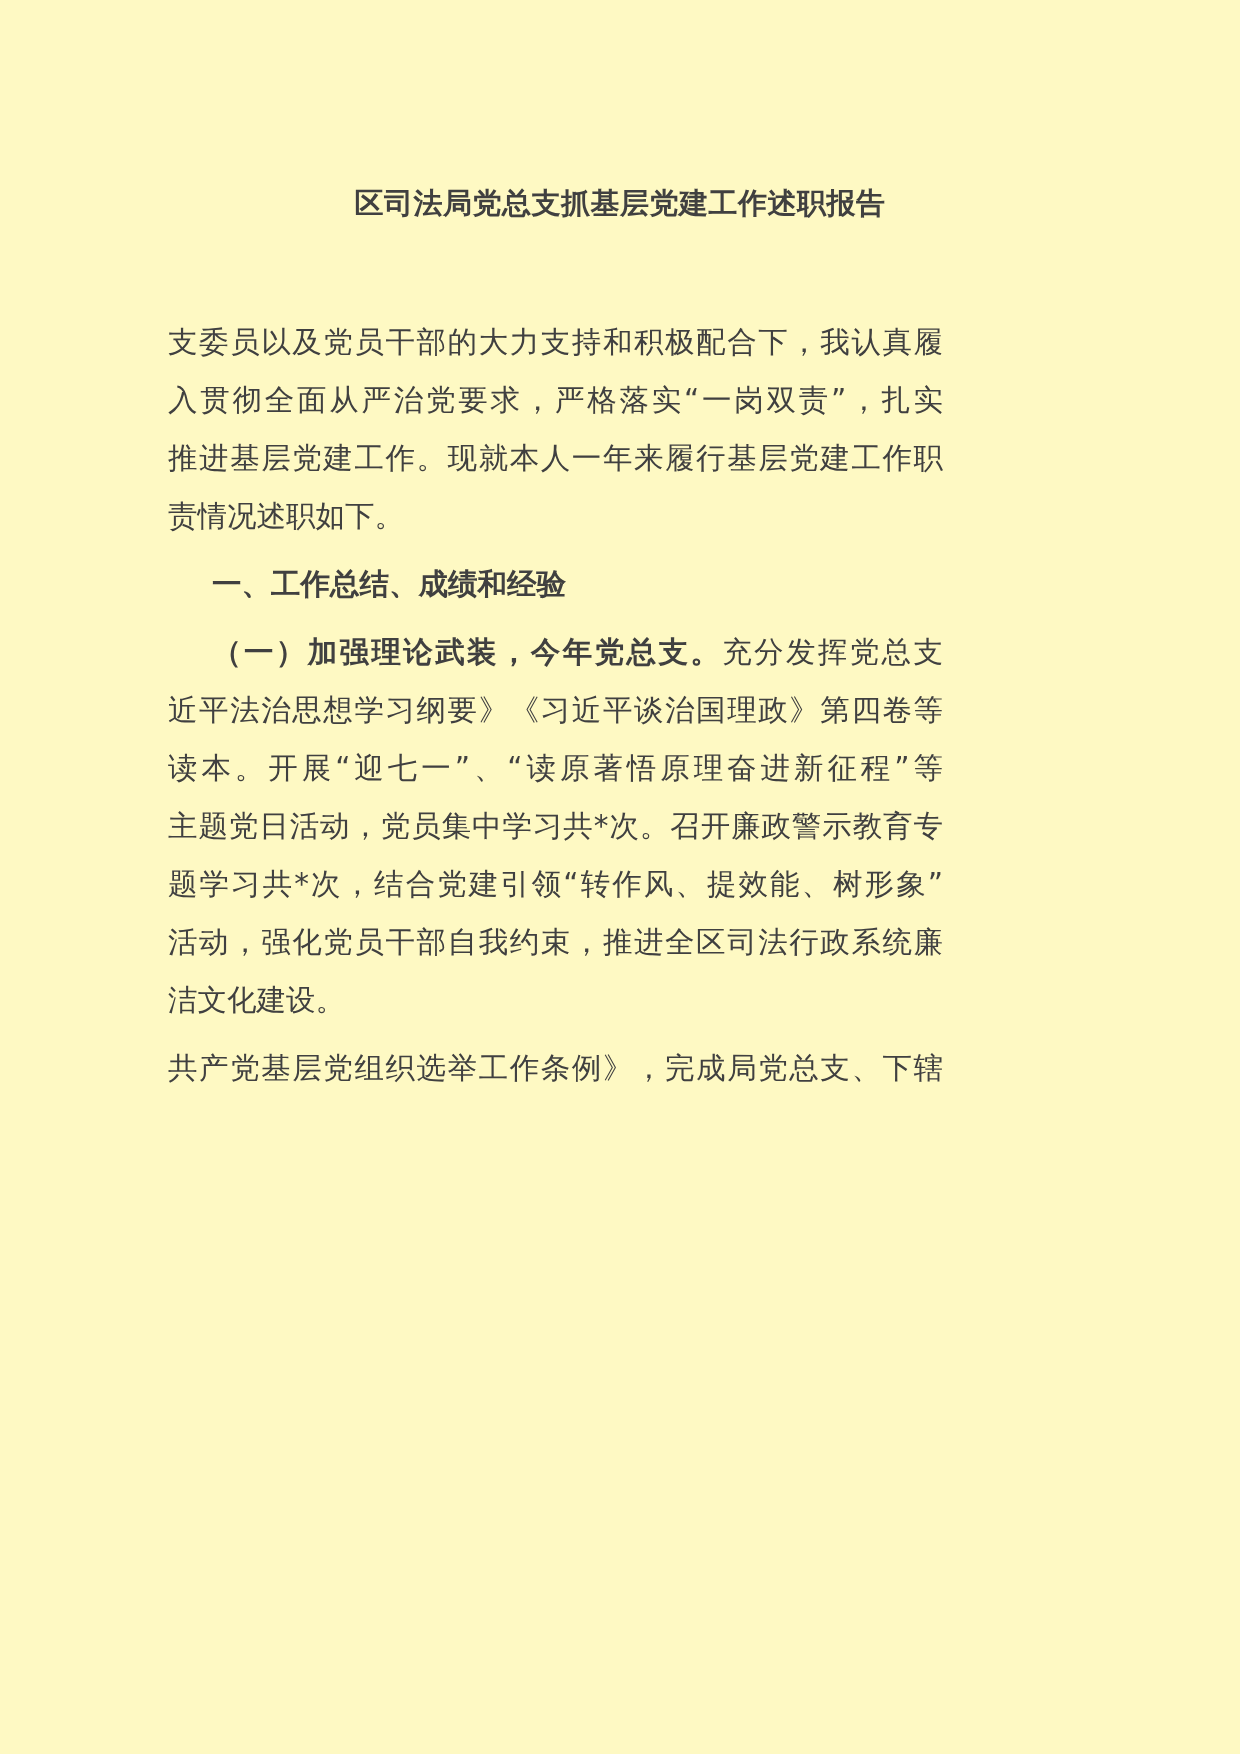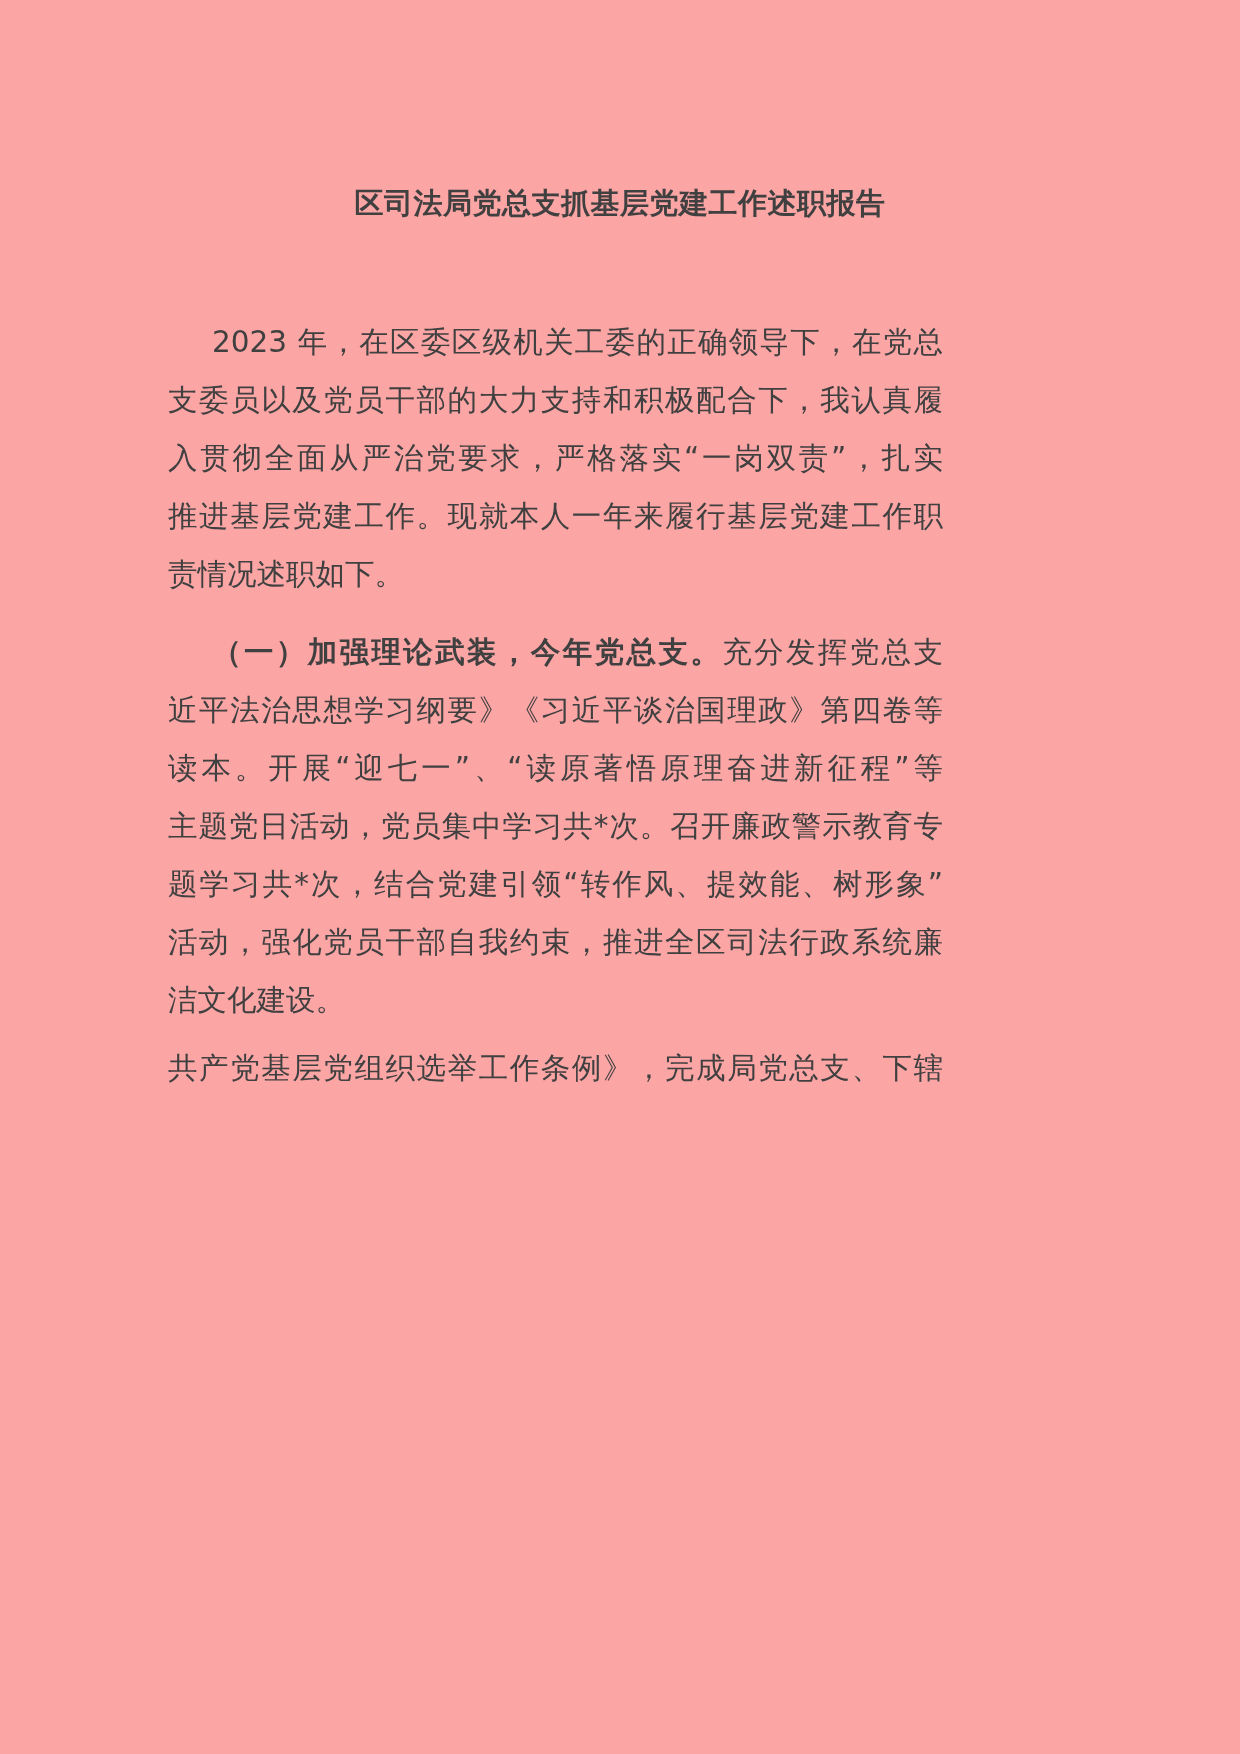--- a/index.html
+++ b/index.html
@@ -13,21 +13,21 @@
       position: relative;
       overflow: hidden;
       font-family: "DejaVu Sans", "Liberation Sans", sans-serif;
       color: #404040;
     }
     .page {
       position: absolute;
       left: 0; top: 0;
       width: 1240px;
       height: 1754px;
-      background: #fca5a5;
+      background: #fef9c3;
     }
     .title {
       position: absolute;
       top: 183px;
       left: 0;
       width: 1240px;
       text-align: center;
       font-size: 29px;
       font-weight: bold;
       letter-spacing: 0.5px;
@@ -62,29 +62,29 @@
 </head>
 <body>
 
 <div class="page">
 
   <h1 class="title">区司法局党总支抓基层党建工作述职报告</h1>
 
   <div class="body">
 
     <div>
-      <span class="line indent">2023 年，在区委区级机关工委的正确领导下，在党总</span>
       <span class="line">支委员以及党员干部的大力支持和积极配合下，我认真履</span>
       <span class="line">入贯彻全面从严治党要求，严格落实“一岗双责”，扎实</span>
       <span class="line">推进基层党建工作。现就本人一年来履行基层党建工作职</span>
       <span class="line last">责情况述职如下。</span>
     </div>
 
     <div class="gap"></div>
 
+    <div class="line last indent-h b">一、工作总结、成绩和经验</div>
 
     <div class="gap"></div>
 
     <div>
       <div class="line indent-h"><span class="b">（一）加强理论武装，今年党总支。</span><span>充分发挥党总支</span></div>
       <span class="line">近平法治思想学习纲要》《习近平谈治国理政》第四卷等</span>
       <span class="line">读本。开展“迎七一”、“读原著悟原理奋进新征程”等</span>
       <span class="line">主题党日活动，党员集中学习共*次。召开廉政警示教育专</span>
       <span class="line">题学习共*次，结合党建引领“转作风、提效能、树形象”</span>
       <span class="line">活动，强化党员干部自我约束，推进全区司法行政系统廉</span>

